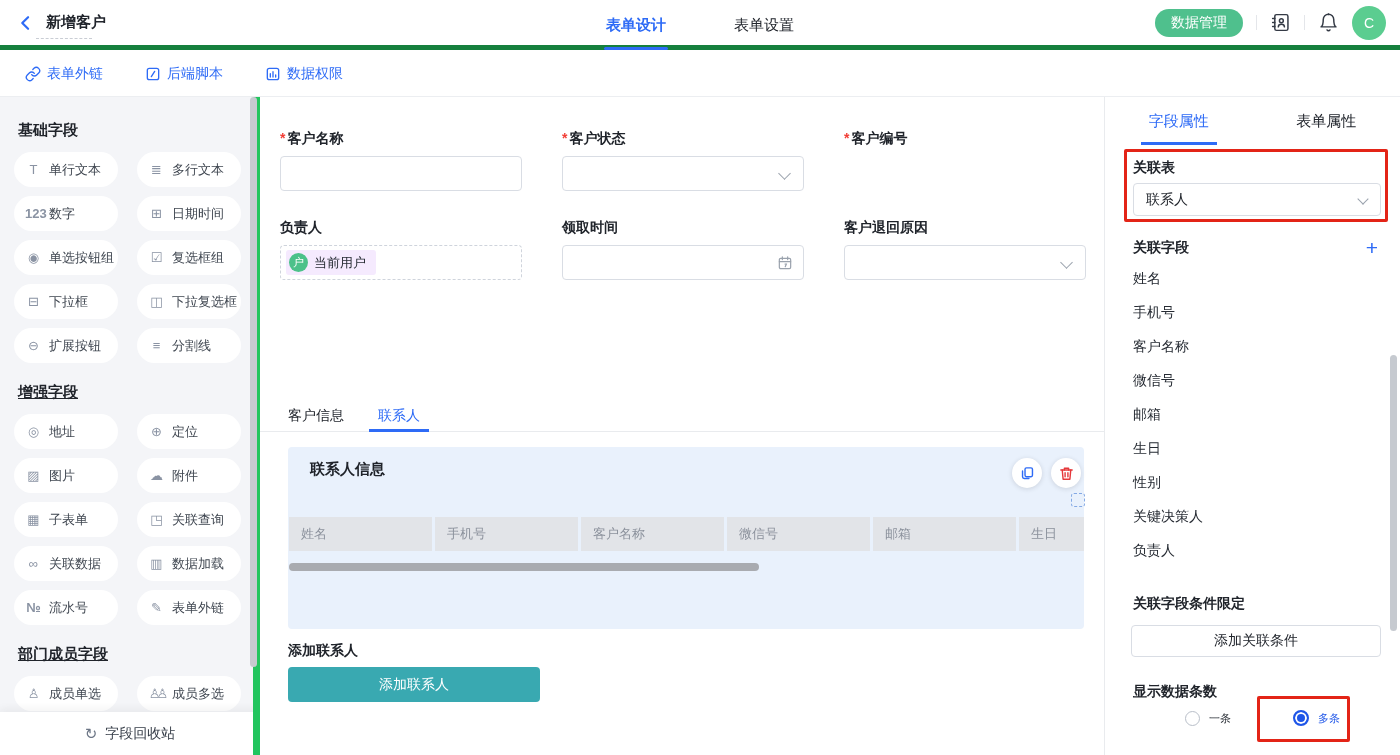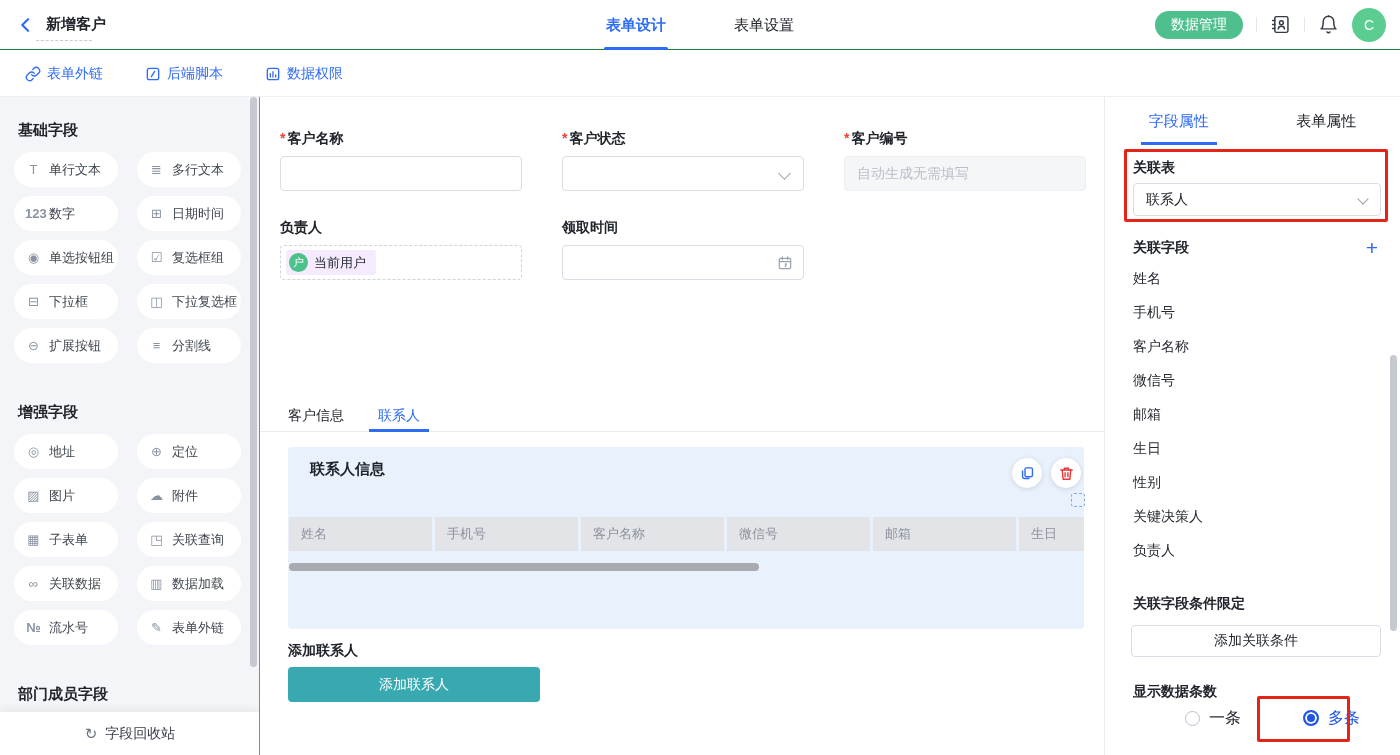--- a/index.html
+++ b/index.html
@@ -5,21 +5,21 @@
   * { margin:0; padding:0; box-sizing:border-box; }
   html,body { width:1400px; height:755px; }
   body {
     position:relative; overflow:hidden; background:#fff;
     font-family:"Liberation Sans","DejaVu Sans",sans-serif; color:#21252c;
   }
   svg { display:block; }
 
   
   .hdr { position:absolute; left:0; top:0; width:1400px; height:50px; background:#fff;
-         border-bottom:1px solid #15803d; display:flex; align-items:center; z-index:6; }
+         border-bottom:5px solid #15803d; display:flex; align-items:center; z-index:6; }
   .back { margin-left:16px; cursor:pointer; display:flex; align-items:center; }
   .ttl-wrap { margin-left:10px; position:relative; }
   .ttl { font-size:15px; font-weight:bold; color:#21252c; }
   .ttl-dash { position:absolute; left:-10px; bottom:-7px; width:56px; border-bottom:1px dashed #c9cdd4; }
   .hdr-tabs { position:absolute; left:50%; top:0; transform:translateX(-50%); height:50px; display:flex; gap:68px; }
   .hdr-tab { display:flex; align-items:center; font-size:15px; color:#21252c; position:relative; cursor:pointer;font-family:Liberation Mono, monospace; }
   .hdr-tab.act { color:#2e6bf6; font-weight:bold; }
   .hdr-tab.act::after { content:""; position:absolute; left:-2px; right:-2px; bottom:0; height:3px;
                         background:#2e6bf6; border-radius:1.5px; }
   .hdr-right { margin-left:auto; display:flex; align-items:center; gap:13px; margin-right:14px; }
@@ -38,24 +38,24 @@
   .tbar-right { margin-left:auto; display:flex; align-items:center; gap:15px; margin-right:13px; }
   .btn-preview { width:84px; height:32px; border:1px solid #2e6bf6; color:#2e6bf6; border-radius:16px;
                  background:#fff; font-size:14px; display:flex; align-items:center; justify-content:center; cursor:pointer; }
   .btn-save { width:64px; height:32px; background:#2e6bf6; color:#fff; border-radius:16px; font-size:14px;
               display:flex; align-items:center; justify-content:center; cursor:pointer; }
   .btn-share { width:34px; height:34px; border-radius:50%; background:#e3edff; display:flex;
                align-items:center; justify-content:center; cursor:pointer; }
 
   
   .sbar { position:absolute; left:0; top:97px; width:260px; height:658px; background:#f4f5f8;
-          border-right:1px solid #22c55e; overflow:hidden; }
+          border-right:7px solid #22c55e; overflow:hidden; }
   .sbar-inner { padding:14px 0 0 14px; }
   .sec-h { font-size:15px; font-weight:bold; color:#20242b; margin:10px 0 12px 4px; }
-  .sec-h.mt { margin-top:40px; }
+  .sec-h.mt { margin-top:20px;text-decoration:underline; }
   .pgrid { display:grid; grid-template-columns:104px 104px; column-gap:19px; row-gap:9px; }
   .pill { height:35px; background:#fff; border-radius:17.5px; display:flex; align-items:center;
           padding-left:11px; gap:7px; font-size:13px; color:#3f4650; cursor:grab; }
   .pill .pi { width:17px; text-align:center; color:#8a93a3; font-size:13px; flex:none; }
   .pi-num { font-size:9.5px; font-weight:bold; }
   .pi-two { letter-spacing:-4px; font-size:12px; }
   .sbar-foot { position:absolute; left:0; bottom:0; width:260px; height:43px; background:#fff;
                display:flex; align-items:center; justify-content:center; gap:8px; font-size:14px;
                color:#353c47; box-shadow:0 -3px 8px rgba(31,35,41,.06); cursor:pointer; z-index:3; }
   .foot-ic { color:#6c7686; font-size:15px; }
@@ -131,21 +131,21 @@
   .p-cond-btn { position:absolute; left:26px; top:528px; width:250px; height:32px; border:1px solid #d9dde4;
                 border-radius:4px; background:#fff; display:flex; align-items:center; justify-content:center;
                 font-size:14px; color:#21252c; cursor:pointer; }
   .p-cnt-lab { position:absolute; left:28px; top:586px; }
   .p-radios { position:absolute; left:28px; top:610px; width:246px; height:22px; display:flex; align-items:center; }
   .rgrp { display:flex; align-items:center; gap:9px; cursor:pointer; }
   .rgrp.g1 { margin-left:52px; } .rgrp.g2 { margin-left:62px; }
   .rdo { width:15px; height:15px; border-radius:50%; border:1.5px solid #b9bfc9; background:#fff; }
   .rdo.on { width:16px; height:16px; border:2.5px solid #1f56e8; background:#1f56e8;
             box-shadow:inset 0 0 0 2px #fff; }
-  .rlab { font-size:16px; color:#262b33; }
+  .rlab { font-size:11px; color:#262b33; }
   .rlab.on { color:#1f56e8; }
 
   
   .anno { position:absolute; border:3px solid #e32417; border-radius:2px; pointer-events:none; z-index:20; }
   .anno1 { left:1124px; top:149px; width:264px; height:73px; }
   .anno2 { left:1257px; top:696px; width:93px; height:46px; }
   .win-scroll { position:absolute; right:3px; top:355px; width:7px; height:276px; background:#c6cad0;
                 border-radius:3.5px; z-index:30; cursor:grab; }
 </style>
 </head>
@@ -338,41 +338,44 @@
     <div class="fld">
       <div class="lab req">客户名称</div>
       <div class="ctl"></div>
     </div>
     <div class="fld">
       <div class="lab req">客户状态</div>
       <div class="ctl sel"></div>
     </div>
     <div class="fld">
       <div class="lab req">客户编号</div>
-      <div class="ctl dis">自动生成无需填写</div>
     </div>
     <div class="fld">
       <div class="lab">负责人</div>
       <div class="ctl dash">
         <span class="tag">
           <span class="tag-av">户</span>
           <span class="tag-tx">当前用户</span>
         </span>
       </div>
     </div>
     <div class="fld">
       <div class="lab">领取时间</div>
       <div class="ctl">
         <span class="cal">
           <svg width="16" height="16" viewBox="0 0 24 24" fill="none" stroke="#9aa2ad" stroke-width="1.8" stroke-linecap="round">
               <rect x="3.5" y="5" width="17" height="15.5" rx="2"></rect>
               <path d="M3.5 10h17M8 2.8v4M16 2.8v4M12 13.5h2l-1.6 4"></path>
             </svg>
         </span>
       </div>
+    </div>
+    <div class="fld">
+      <div class="lab">客户退回原因</div>
+      <div class="ctl sel"></div>
     </div>
   </div>
 
   <div class="ctabs">
     <span class="ctab">客户信息</span>
     <span class="ctab act">联系人</span>
   </div>
 
   <div class="subt">
     <span class="subt-t">联系人信息</span>

